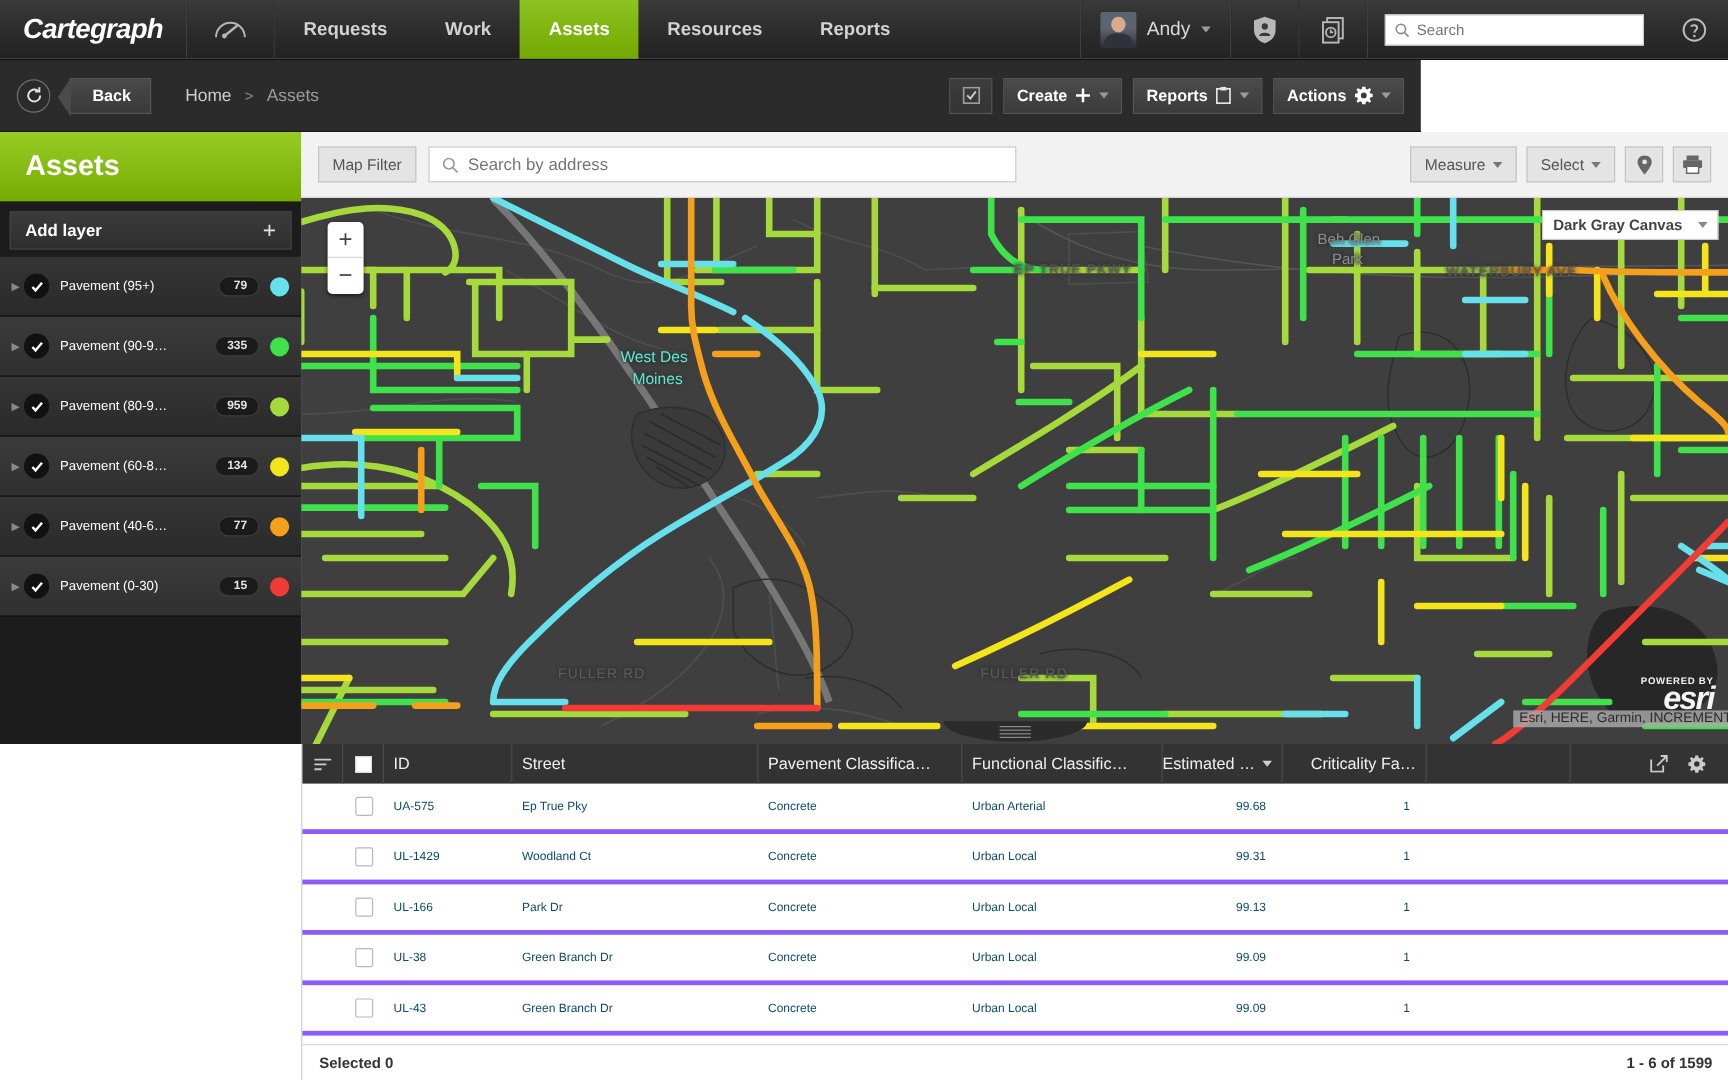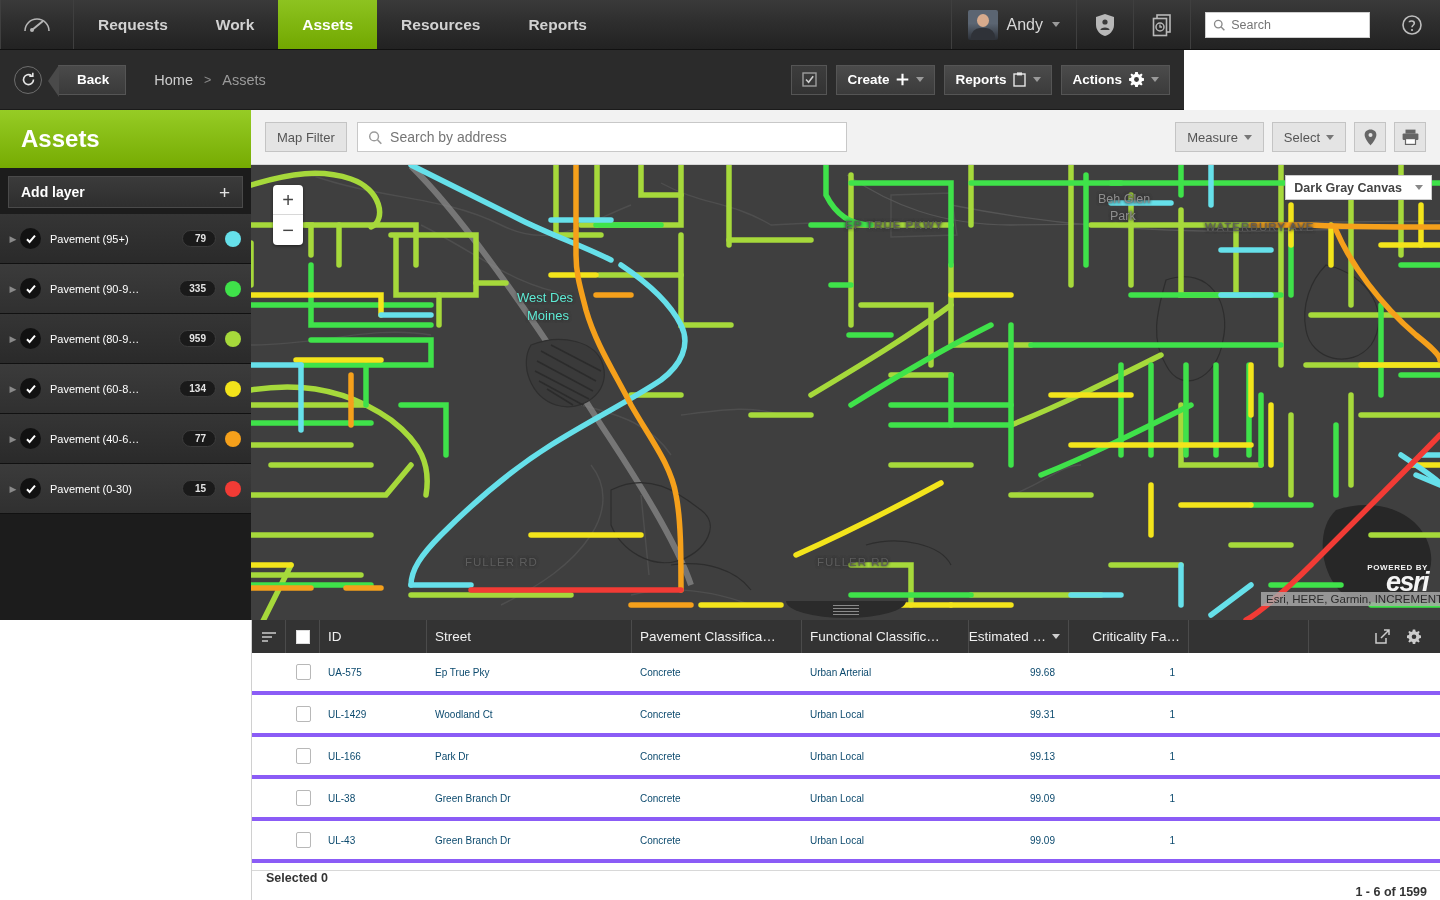--- a/index.html
+++ b/index.html
@@ -47,21 +47,21 @@
   }
   .avatar::after{ 
     content:""; position:absolute; left:3px; bottom:0; width:24px; height:12px;
     border-radius:9px 9px 0 0; background:#2f3238;
   }
   .user-name { color:#d8d8d8; font-size:16px; }
   .caret-dn { width:0;height:0;border-left:4px solid transparent;border-right:4px solid transparent;border-top:5px solid #9a9a9a; }
   .icon-btn-nav { display:flex;align-items:center;justify-content:center;width:56px;cursor:pointer; }
   .search-wrap { display:flex; align-items:center; padding:0 14px; }
   .search-box {
-    width:165px; height:26px; background:#fff; border:1px solid #cfcfcf;
+    width:216px; height:26px; background:#fff; border:1px solid #cfcfcf;
     display:flex; align-items:center; gap:6px; padding:1px 7px;
   }
   .search-box input {
     border:none; outline:none; font-size:12.5px; color:#555; width:100%;
     font-family:"Liberation Sans", sans-serif; background:transparent;
   }
   .help-wrap { display:flex;align-items:center;justify-content:center;width:56px;cursor:pointer; }
 
   
   .subbar {
@@ -231,30 +231,34 @@
     border-bottom:4px solid #8b5cf6; font-size:10px; color:#0c4a6e;
   }
   .td { display:flex; align-items:center; padding:0 8px; white-space:nowrap; overflow:hidden; }
   .td.ctl { justify-content:center; padding:0; }
   .td.num { justify-content:flex-end; padding-right:14px; }
   .row-check {
     width:15px;height:16px;background:#fff;border:1px solid #b8b8b8;border-radius:2px; cursor:pointer;
   }
   .tfoot {
     position:absolute; left:0; bottom:0; width:1189px; height:30px;
-    border-top:1px solid #d8d8d8; display:flex; 
-    padding:0 14px; font-size:12.5px; color:#333; font-weight:bold;flex-direction:column;
+    border-top:1px solid #d8d8d8; display:flex; align-items:center;
+    padding:0 14px; font-size:12.5px; color:#333; font-weight:bold;
   }
   .tfoot .right { margin-left:auto; }
   .corner-left { position:absolute; left:0; top:620px; width:251px; height:280px; background:#fff; }
 </style>
 </head>
 <body>
 
 <div class="topnav">
+  <div class="brand">
+    <span class="brand-text">Cartegraph</span>
+
+  </div>
   <div class="nav-sep"></div>
   <div class="nav-item icon-item">
     <svg width="28" height="18" viewBox="0 0 28 18">
       <path d="M2 15 A12 12 0 0 1 26 15" fill="none" stroke="#b6b6b6" stroke-width="1.6"></path>
       <path d="M9 14 L20 5" stroke="#b6b6b6" stroke-width="2" fill="none"></path>
       <circle cx="9" cy="14" r="2" fill="#b6b6b6"></circle>
     </svg>
   </div>
   <div class="nav-sep"></div>
   <div class="nav-item">Requests</div>

